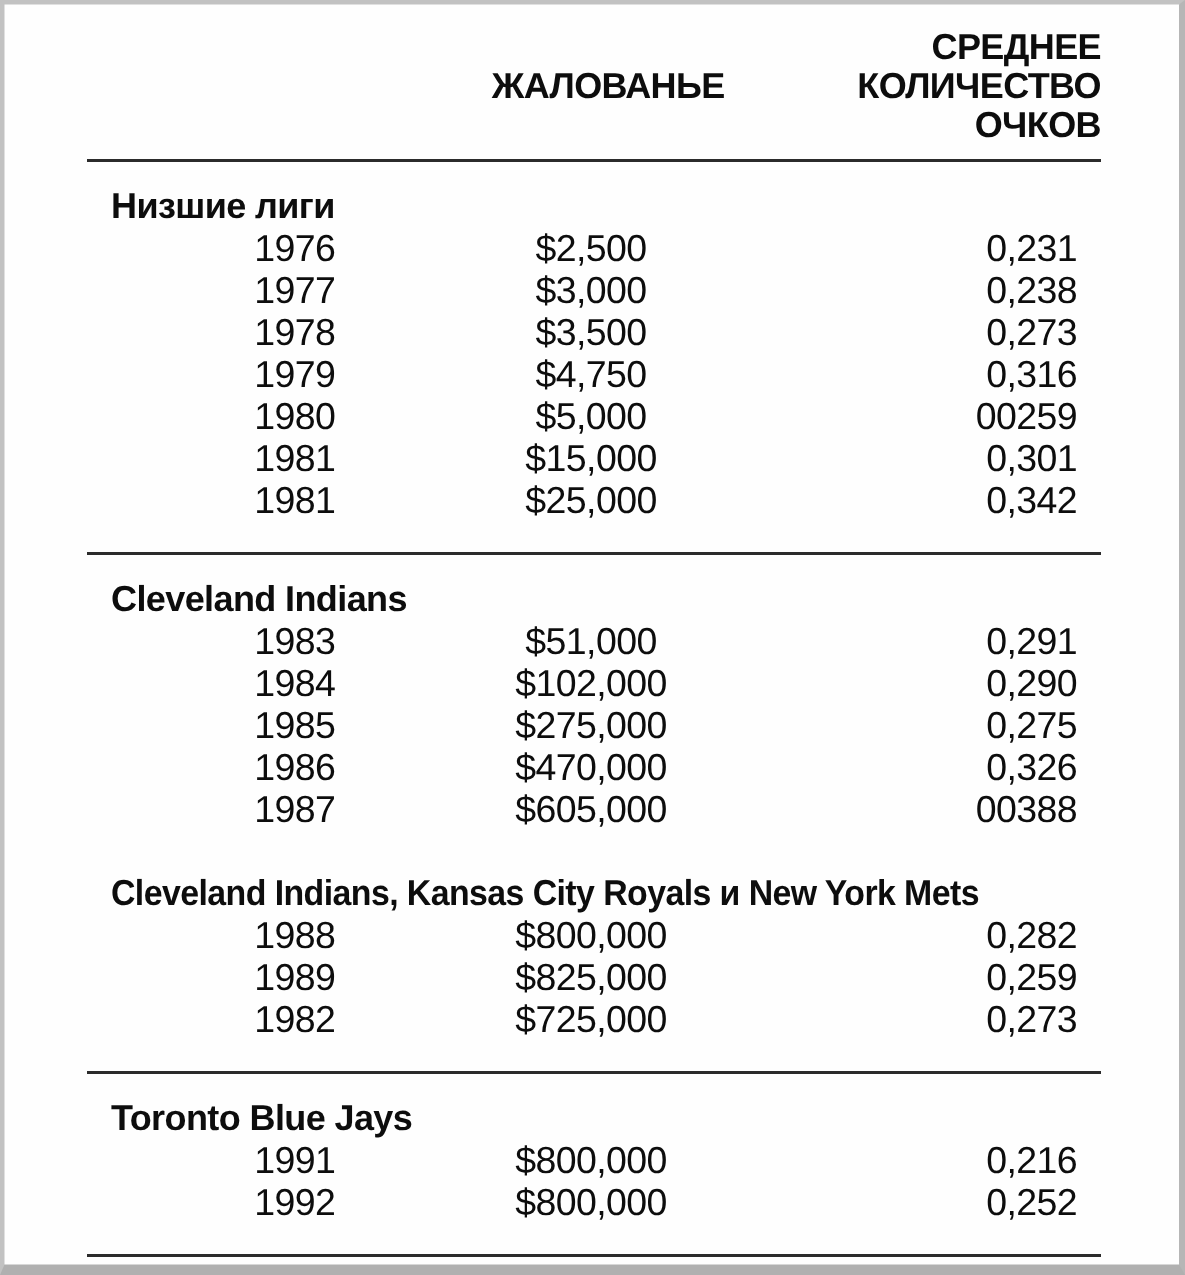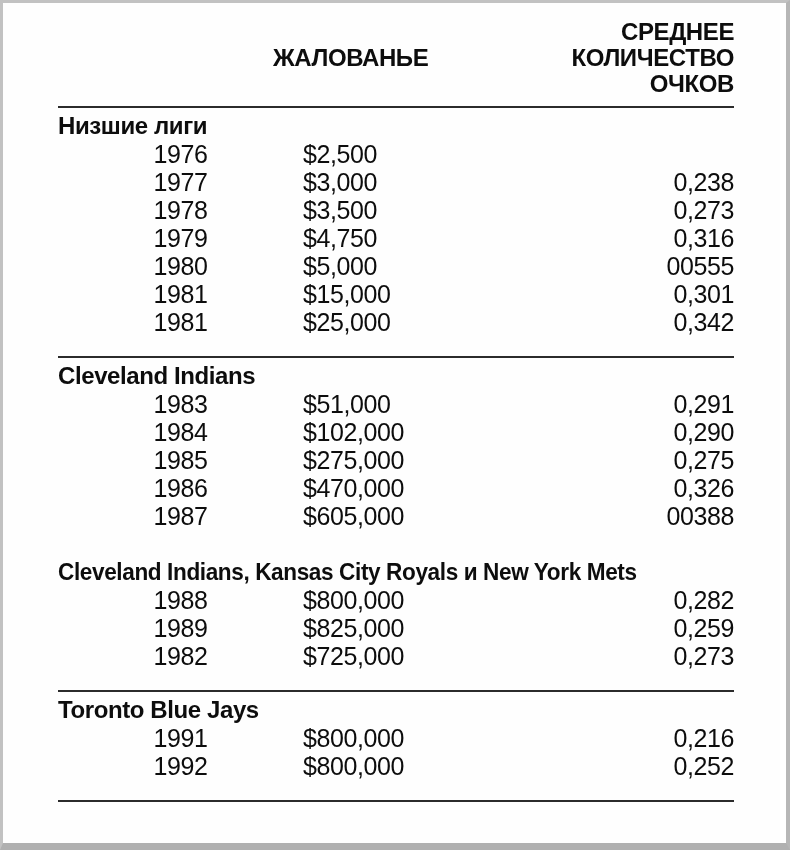--- a/index.html
+++ b/index.html
@@ -34,21 +34,21 @@
   .head-avg    { text-align: right; line-height: 26px; white-space: nowrap; }
   
   .rule {
     border: 0;
     border-top: 2px solid #2b2b2b;
     margin: 20px 0 4px 0;
   }
   .rule-first { margin-top: 9px; }
   .rule-total { margin-bottom: 6px; }
   
-  section { margin: 0; }
+  section { margin: 16px; }
   section.spaced { margin-top: 28px; }
   .section-title {
     margin: 0;
     font-size: 24px;
     font-weight: bold;
     line-height: 28px;
     white-space: nowrap;
   }
   .squeeze {
     display: block;
@@ -56,21 +56,21 @@
     transform-origin: 0 50%;
   }
   .row {
     display: grid;
     grid-template-columns: 245px 150px 1fr;
     font-size: 25px;
     line-height: 28px;
     white-space: nowrap;
   }
   .c1 { text-align: center; }
-  .c2 { text-align: left; }
+  .c2 { text-align: center; }
   .c3 { text-align: right; }
   .bold { font-weight: bold; }
   .total-row { font-size: 25px; }
 </style>
 </head>
 <body>
 
 <div class="page">
 
   <div class="head-row">
@@ -83,40 +83,41 @@
     </div>
   </div>
 
   <div class="rule rule-first"></div>
 
   <section>
     <h2 class="section-title">Низшие лиги</h2>
     <div class="row">
       <span class="c1">1976</span>
       <span class="c2">$2,500</span>
+      <span class="c3">0,231</span>
     </div>
     <div class="row">
       <span class="c1">1977</span>
       <span class="c2">$3,000</span>
       <span class="c3">0,238</span>
     </div>
     <div class="row">
       <span class="c1">1978</span>
       <span class="c2">$3,500</span>
       <span class="c3">0,273</span>
     </div>
     <div class="row">
       <span class="c1">1979</span>
       <span class="c2">$4,750</span>
       <span class="c3">0,316</span>
     </div>
     <div class="row">
       <span class="c1">1980</span>
       <span class="c2">$5,000</span>
-      <span class="c3">00555</span>
+      <span class="c3">00259</span>
     </div>
     <div class="row">
       <span class="c1">1981</span>
       <span class="c2">$15,000</span>
       <span class="c3">0,301</span>
     </div>
     <div class="row">
       <span class="c1">1981</span>
       <span class="c2">$25,000</span>
       <span class="c3">0,342</span>

